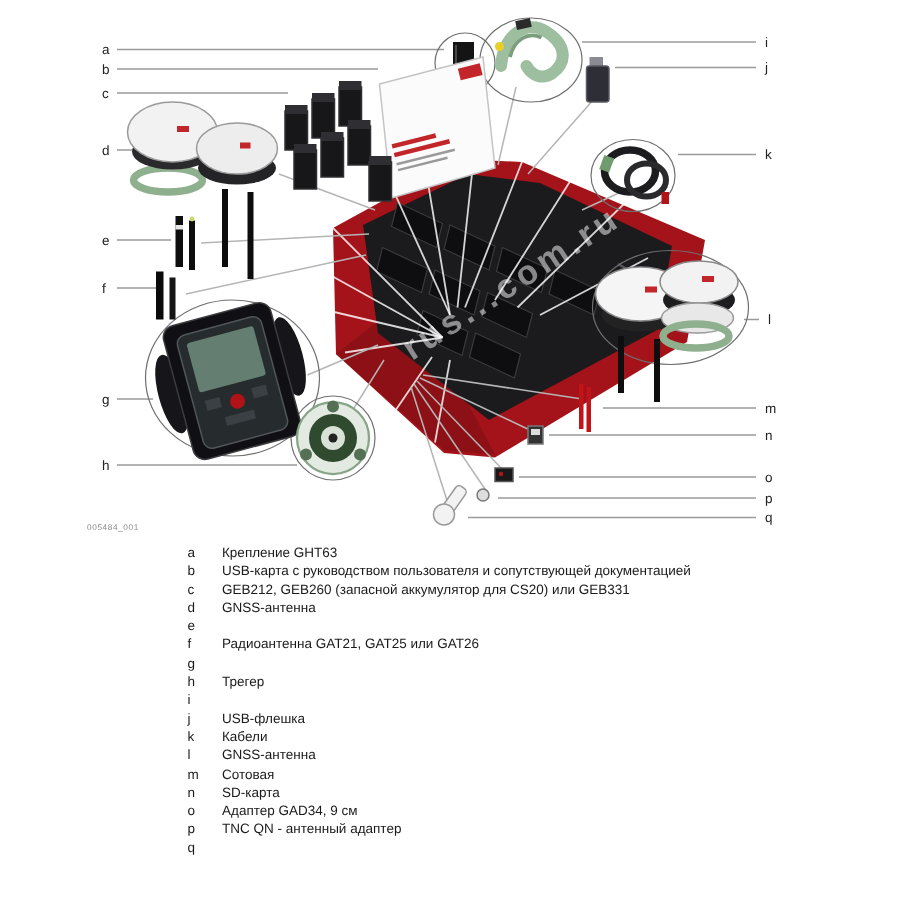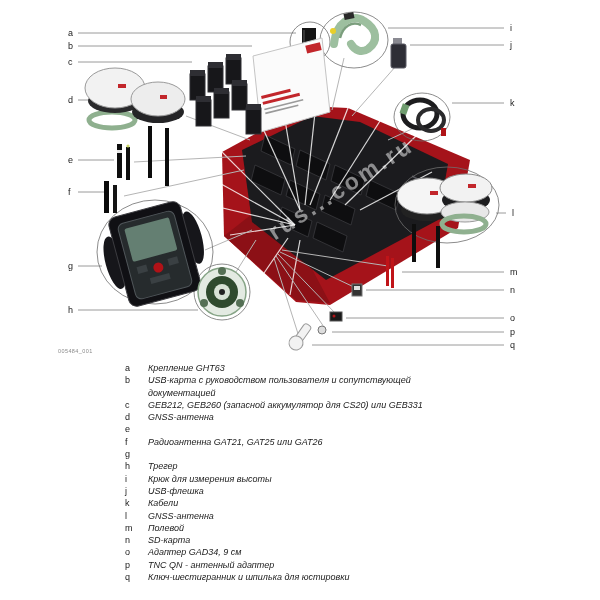--- a/index.html
+++ b/index.html
@@ -11,21 +11,21 @@
   .fid{font-size:5.5px;fill:#8a8a8a;letter-spacing:.4px;}
   .wm{font-size:23px;fill:rgba(255,255,255,0.5);letter-spacing:3px;font-weight:bold;}
   .leader{stroke:#9a9a9a;stroke-width:1;fill:none;}
   .fan{stroke:#b5b5b5;stroke-width:1;fill:none;}
   .streak{stroke:rgba(255,255,255,0.82);stroke-width:1.2;fill:none;}
   .ring{fill:none;stroke:#6f6f6f;stroke-width:0.8;}
   .slot{fill:#0e0e10;stroke:#3a3a3e;stroke-width:0.8;}
   #legend{position:absolute;left:125px;top:362px;width:420px;}
   .row{display:flex;font-size:9px;line-height:12.3px;color:#1a1a1a;}
   .let{width:23px;flex:none;}
-  .txt{max-width:330px;font-style:italic;}
+  .txt{max-width:330px;}
 </style>
 </head>
 <body>
 
 <div class="page">
 
   <div id="diagram">
   <svg width="600" height="360" viewBox="0 0 600 360">
 
     <g>
@@ -312,49 +312,47 @@
       </div>
     <div class="row">
         <span class="let">g</span>
       </div>
     <div class="row">
         <span class="let">h</span>
         <span class="txt">Трегер</span>
       </div>
     <div class="row">
         <span class="let">i</span>
-        <span class="txt">Крюк для измерения высоты</span>
       </div>
     <div class="row">
         <span class="let">j</span>
         <span class="txt">USB-флешка</span>
       </div>
     <div class="row">
         <span class="let">k</span>
         <span class="txt">Кабели</span>
       </div>
     <div class="row">
         <span class="let">l</span>
         <span class="txt">GNSS-антенна</span>
       </div>
     <div class="row">
         <span class="let">m</span>
-        <span class="txt">Полевой</span>
+        <span class="txt">Сотовая</span>
       </div>
     <div class="row">
         <span class="let">n</span>
         <span class="txt">SD-карта</span>
       </div>
     <div class="row">
         <span class="let">o</span>
         <span class="txt">Адаптер GAD34, 9 см</span>
       </div>
     <div class="row">
         <span class="let">p</span>
         <span class="txt">TNC QN - антенный адаптер</span>
       </div>
     <div class="row">
         <span class="let">q</span>
-        <span class="txt">Ключ-шестигранник и шпилька для юстировки</span>
       </div>
   </div>
 
 </div>
 
 </body></html>

